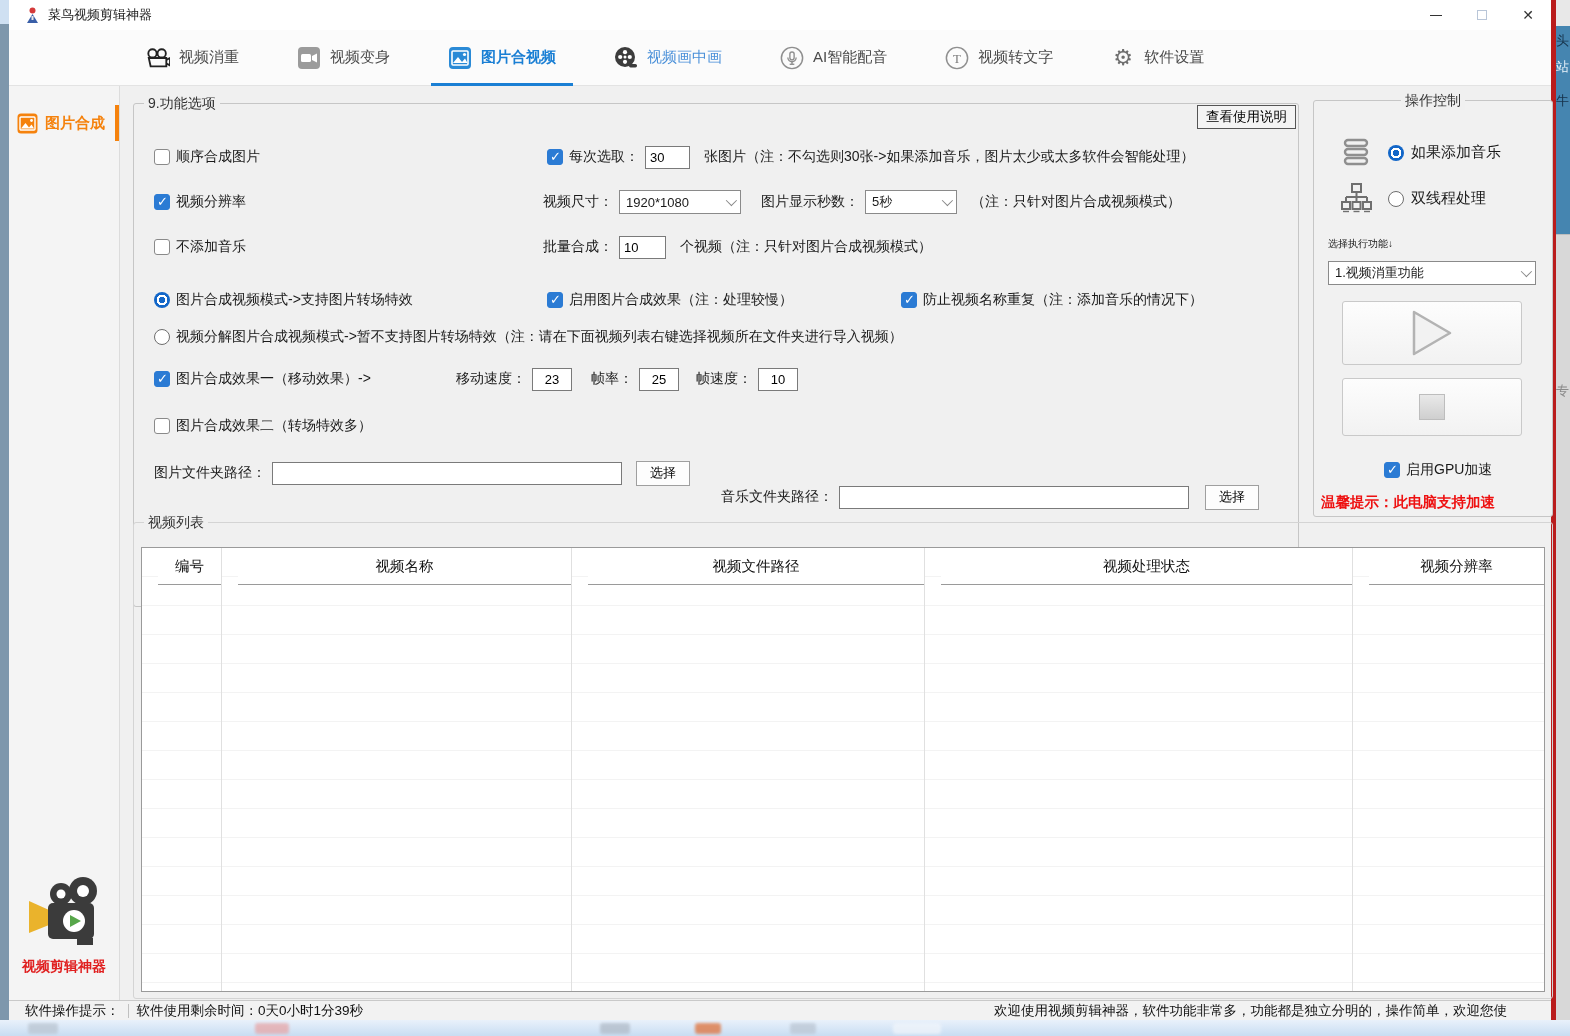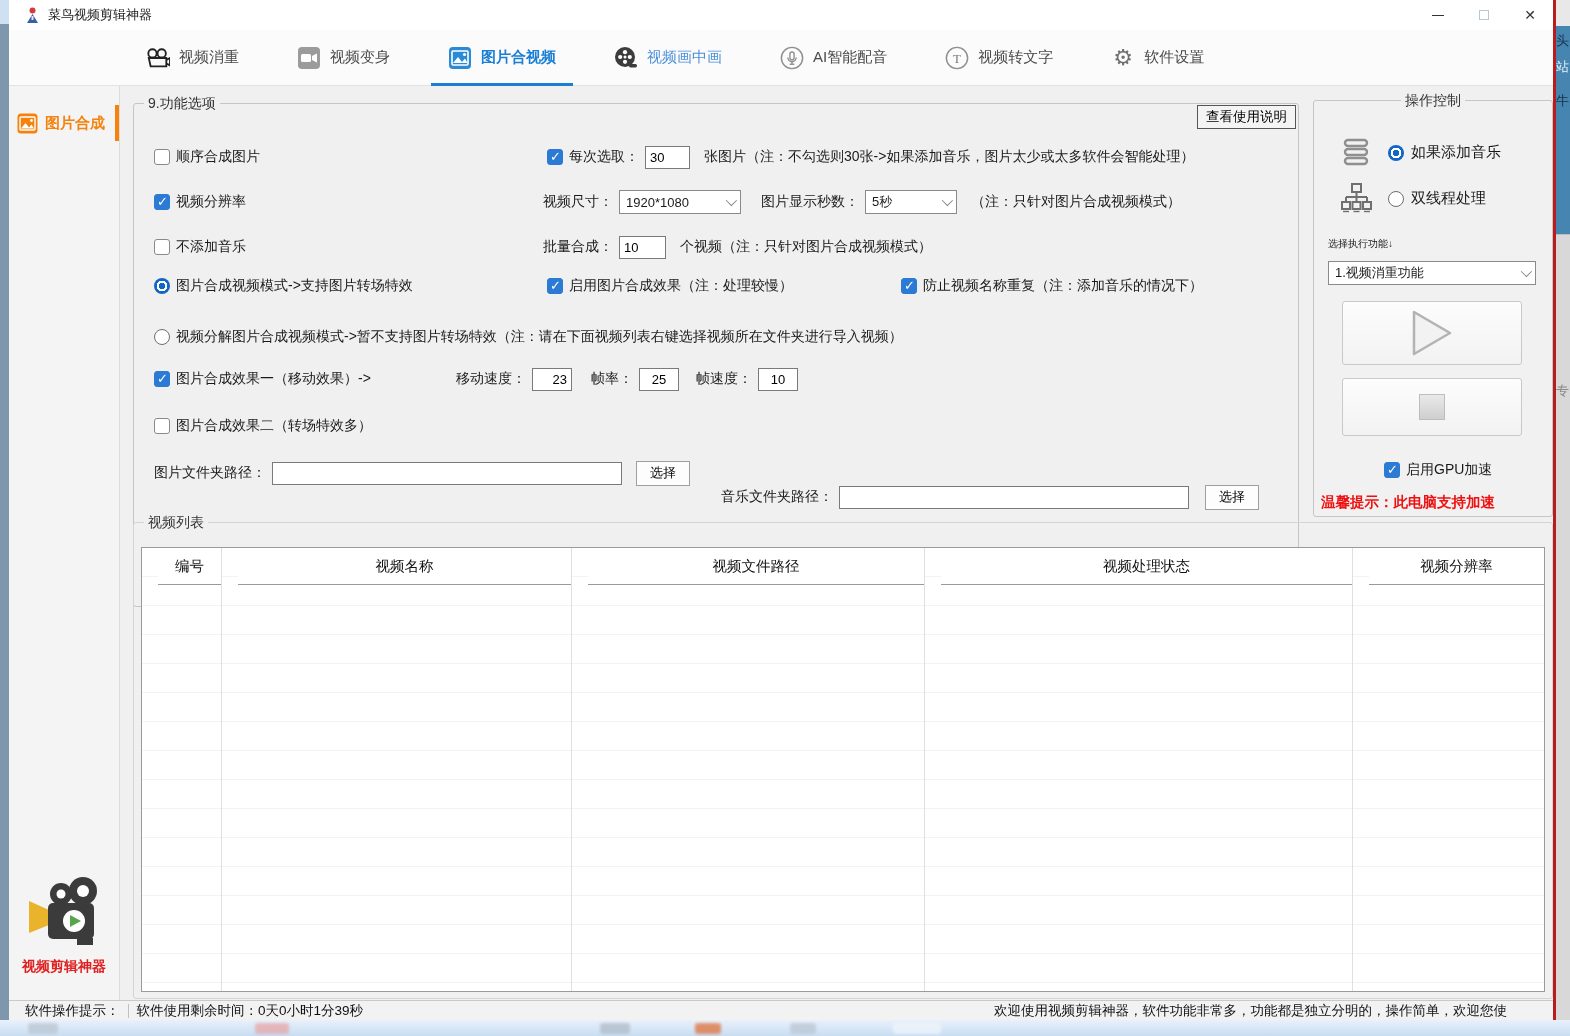--- a/index.html
+++ b/index.html
@@ -9,21 +9,21 @@
   
   .desktop-left { position:absolute; left:0; top:24px; width:9px; height:996px; background:#7e97ac; }
   .edge-right { position:absolute; right:0; top:0; width:14px; height:1036px; background:#e8e8e8; }
   .edge-right .blue { position:absolute; top:26px; left:0; width:14px; height:208px; background:#4585b0; }
   .edge-right .gray { position:absolute; top:234px; left:0; width:14px; height:786px; background:#d8d8d8; border-top:1px solid #bdbdbd; }
   .edge-right .frag { position:absolute; left:0; width:14px; font-size:13px; color:#16324a; overflow:hidden; }
   .edge-right .frag.w { color:#e8f2fa; }
   .edge-right .frag.g { color:#8a8a8a; }
 
   
-  .app { position:absolute; left:9px; top:0; width:1547px; height:1020px; background:#f9a8d4; border-right:3px solid #b91c1c; }
+  .app { position:absolute; left:9px; top:0; width:1547px; height:1020px; background:#f9a8d4; border-right:5px solid #b91c1c; }
 
   .titlebar { position:absolute; top:0; left:0; right:0; height:30px; background:#ffffff; display:flex; align-items:center; padding-left:16px; }
   .titlebar .app-title { font-size:13px; color:#222; margin-left:8px; }
   .win-btns { position:absolute; right:0; top:0; height:30px; display:flex; }
   .win-btn { width:46px; height:30px; display:flex; align-items:center; justify-content:center; color:#333; font-size:14px; cursor:default; }
   .win-btn .minline { width:12px; height:1px; background:#333; display:block; }
   .win-btn .maxbox { width:10px; height:10px; border:1px solid #b9c6d8; display:block; }
 
   .tabbar { position:absolute; top:30px; left:0; right:0; height:56px; background:#fbfbfb; border-bottom:1px solid #e3e3e3; display:flex; align-items:center; padding-left:108px; }
   .tab { position:relative; height:56px; display:flex; align-items:center; gap:9px; padding:0 29px; color:#4a4a4a; font-size:15px; cursor:pointer; }
@@ -274,21 +274,21 @@
           <span class="cb"></span>
           <span class="lbl">不添加音乐</span>
         </span>
         <span class="opt" style="left:409px;">
           <span class="lbl">批量合成：</span>
           <input class="txt" style="width: 47px;" value="10">
           <span class="lbl" style="margin-left:8px;">个视频（注：只针对图片合成视频模式）</span>
         </span>
       </div>
 
-      <div class="orow" style="top:169px;text-decoration:underline;">
+      <div class="orow" style="top:183px;text-decoration:underline;">
         <span class="opt" style="left:20px;">
           <span class="radio sel"></span>
           <span class="lbl">图片合成视频模式-&gt;支持图片转场特效</span>
         </span>
         <span class="opt" style="left:413px;">
           <span class="cb checked"></span>
           <span class="lbl">启用图片合成效果（注：处理较慢）</span>
         </span>
         <span class="opt" style="left:767px;">
           <span class="cb checked"></span>
@@ -303,21 +303,21 @@
         </span>
       </div>
 
       <div class="orow" style="top:262px;">
         <span class="opt" style="left:20px;">
           <span class="cb checked"></span>
           <span class="lbl">图片合成效果一（移动效果）-&gt;</span>
         </span>
         <span class="opt" style="left:322px;">
           <span class="lbl">移动速度：</span>
-          <input class="txt" style="width: 40px; text-align: right;" value="23">
+          <input class="txt" style="width: 40px; text-align: center;" value="23">
         </span>
         <span class="opt" style="left:457px;">
           <span class="lbl">帧率：</span>
           <input class="txt" style="width: 40px; text-align: center;" value="25">
         </span>
         <span class="opt" style="left:562px;">
           <span class="lbl">帧速度：</span>
           <input class="txt" style="width: 40px; text-align: center;" value="10">
         </span>
       </div>

